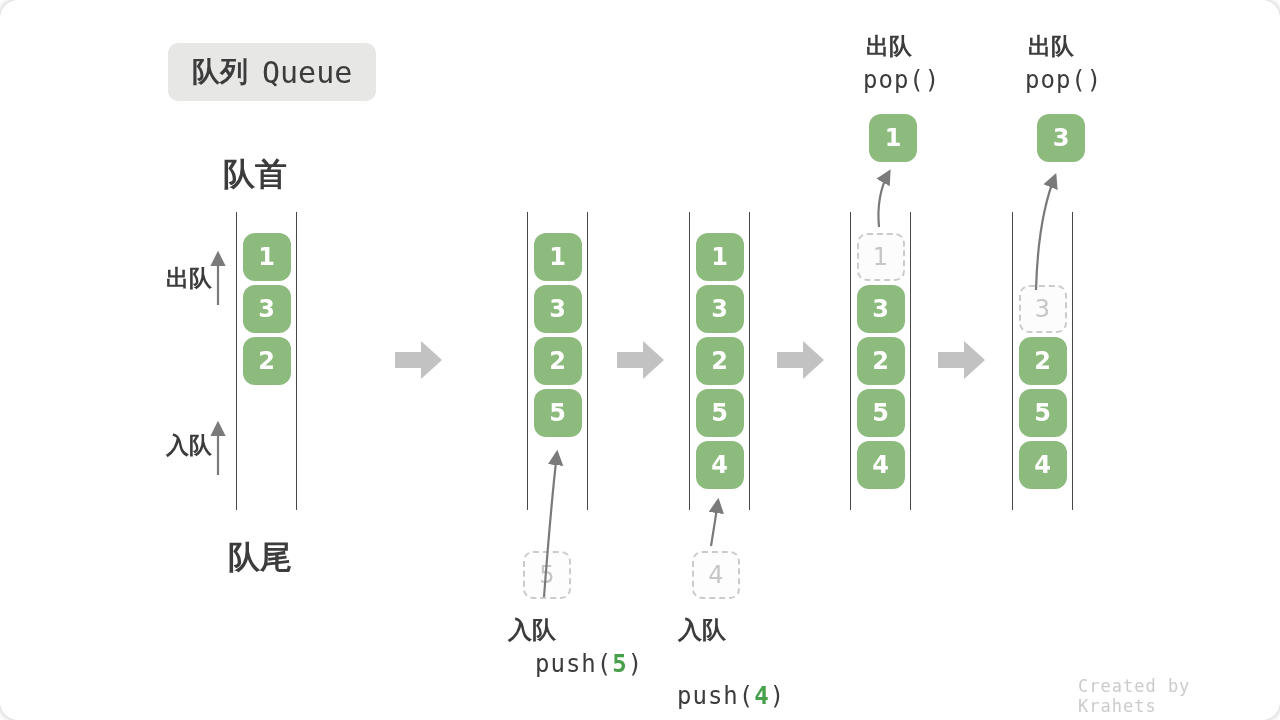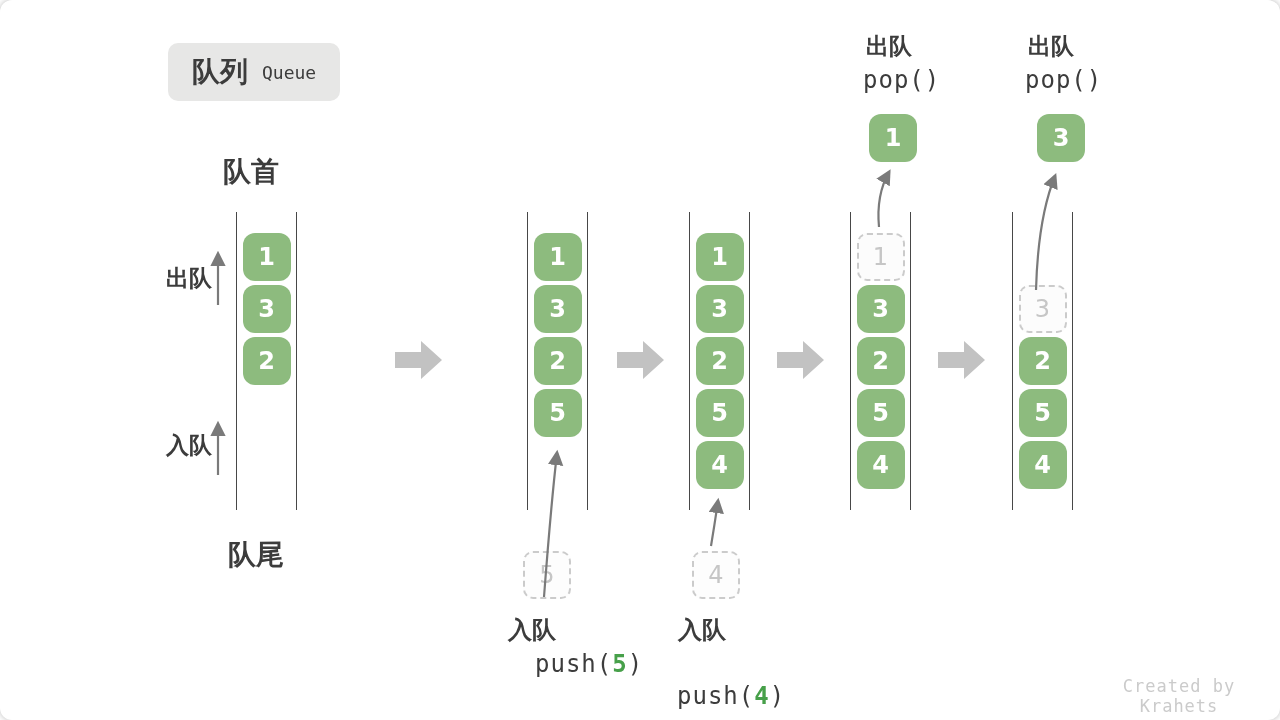--- a/index.html
+++ b/index.html
@@ -3,40 +3,40 @@
 <meta charset="utf-8">
 <style>
   html, body { margin: 0; padding: 0; background: #ffffff; }
   * { box-sizing: border-box; }
 
   .canvas {
     position: relative;
     width: 1280px;
     height: 720px;
     background: #ffffff;
-    border-radius: 12px;
+    border-radius: 18px;
     box-shadow: 0 0 6px rgba(0,0,0,0.28);
     overflow: hidden;
     font-family: "DejaVu Sans", "Liberation Sans", sans-serif;
     color: var(--text_dark, #3c3c3c);
   }
 
   
   .badge {
     position: absolute; left: 168px; top: 43px; height: 58px;
     background: var(--badge_bg, #e7e7e6);
     border-radius: 10px;
     display: flex; align-items: center; gap: 14px;
     padding: 0 24px;
   }
   .badge-zh { font-size: 28px; font-weight: 700; }
-  .badge-en { font-family: "DejaVu Sans Mono", "Liberation Mono", monospace; font-size: 18px; text-align: center; }
+  .badge-en { font-family: "DejaVu Sans Mono", "Liberation Mono", monospace; font-size: 30px; text-align: center; }
 
   
-  .cjk { position: absolute; font-weight: 700; font-size: 28px; white-space: nowrap; }
+  .cjk { position: absolute; font-weight: 700; font-size: 32px; white-space: nowrap; }
   .lbl-front   { left: 223px; top: 153px; }
   .lbl-rear    { left: 228px; top: 536px; }
   .lbl-dequeue { left: 166px; top: 263px; font-size: 23px; }
   .lbl-enqueue { left: 166px; top: 430px; font-size: 23px; }
 
   
   .col {
     position: absolute; top: 212px; height: 298px; width: 61px;
     border-left: 1.5px solid var(--column_line, #474747);
     border-right: 1.5px solid var(--column_line, #474747);
@@ -77,21 +77,21 @@
   .code {
     position: absolute; white-space: nowrap;
     font-family: "DejaVu Sans Mono", "Liberation Mono", monospace;
     font-size: 24px; color: var(--text_dark, #3c3c3c); letter-spacing: 1px;
   }
   .code .arg { color: var(--code_green, #47a04a); font-weight: 700; }
 
   .watermark {
     position: absolute; left: 1078px; top: 676px;
     font-family: "DejaVu Sans Mono", "Liberation Mono", monospace;
-    font-size: 17px; color: var(--watermark_gray, #cbcbcb); letter-spacing: 1px; text-align: center;
+    font-size: 17px; color: var(--watermark_gray, #cbcbcb); letter-spacing: 1px;
   }
 
   svg.overlay { position: absolute; left: 0; top: 0; pointer-events: none; }
   .thin-arrow { stroke: var(--thin_arrow, #7a7a7a); stroke-width: 2.2; fill: none; }
   .chunky { fill: var(--chunky_arrow, #c2c2c2); }
 </style>
 </head>
 <body>
 
 <div class="canvas">

